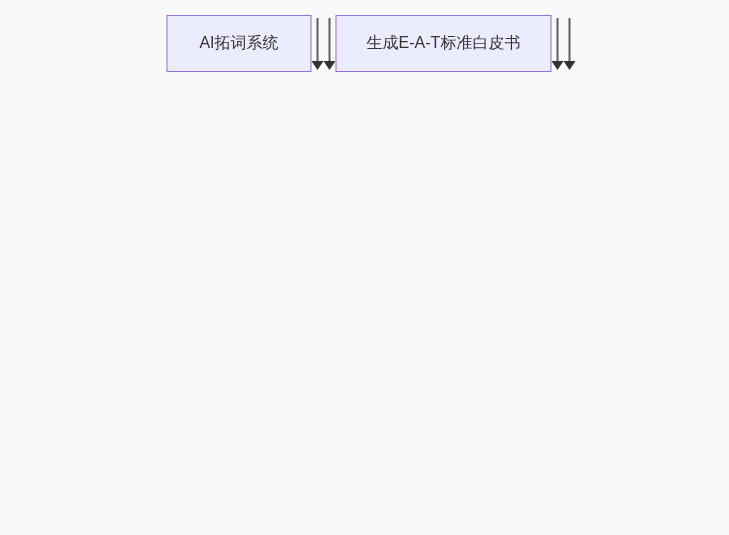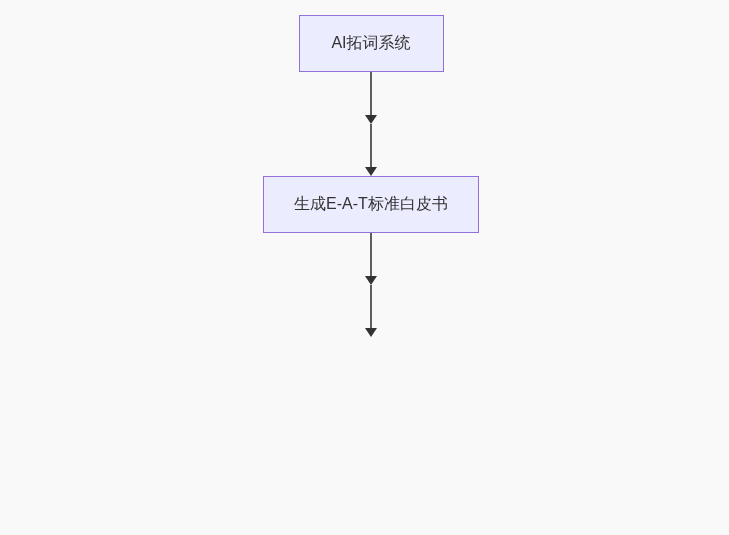--- a/index.html
+++ b/index.html
@@ -17,21 +17,20 @@
     position: relative;
     width: 729px;
     height: 535px;
   }
   .flow-column {
     position: absolute;
     left: 371px;
     top: 15px;
     transform: translateX(-50%);
     display: flex;
-    flex-direction: column;
     align-items: center;
   }
   .node {
     box-sizing: border-box;
     height: 57px;
     background: #ECECFF;
     border: 1px solid #9370DB;
     color: #333333;
     font-size: 16px;
     display: flex;

